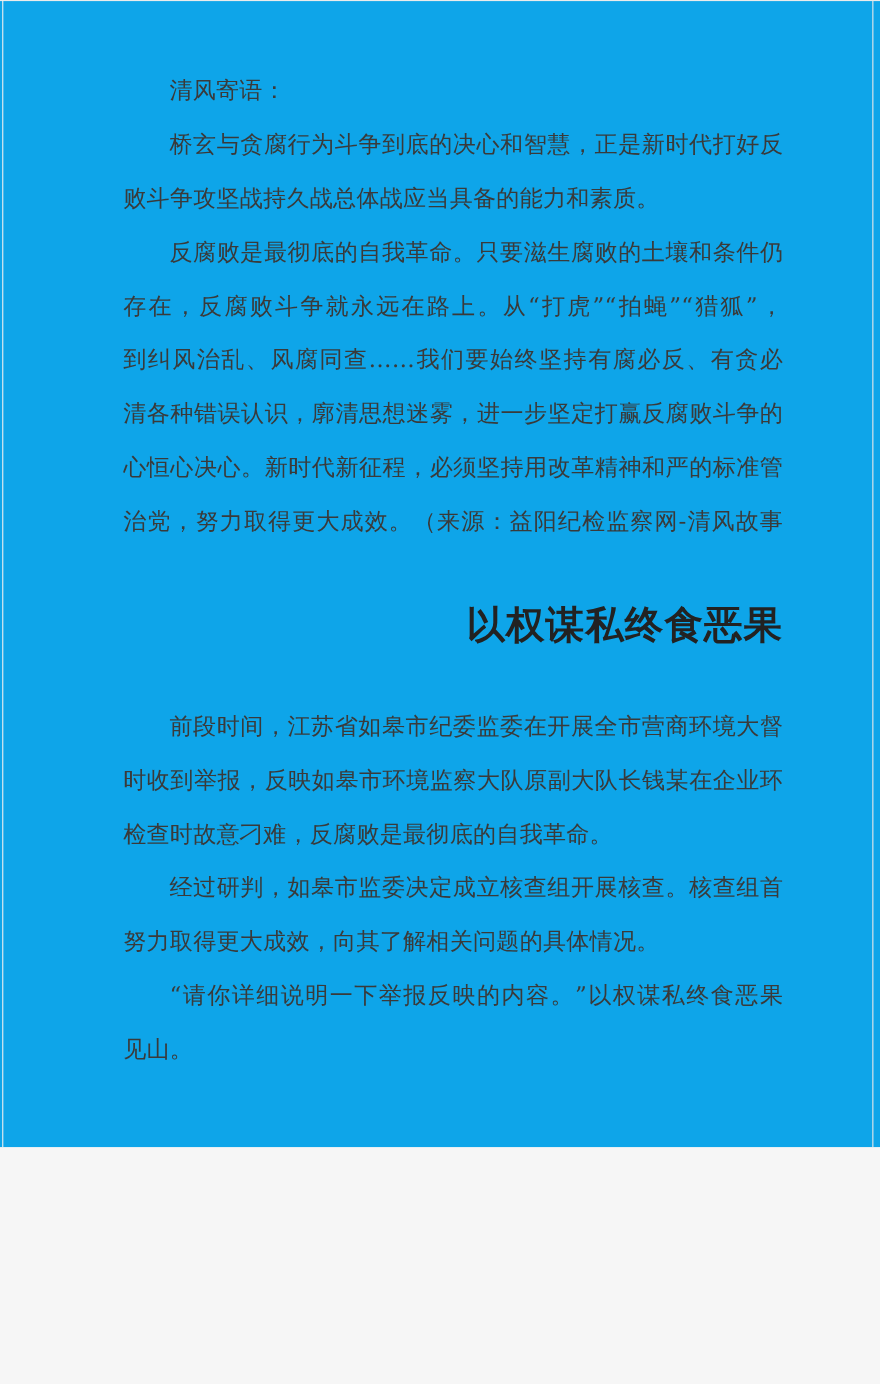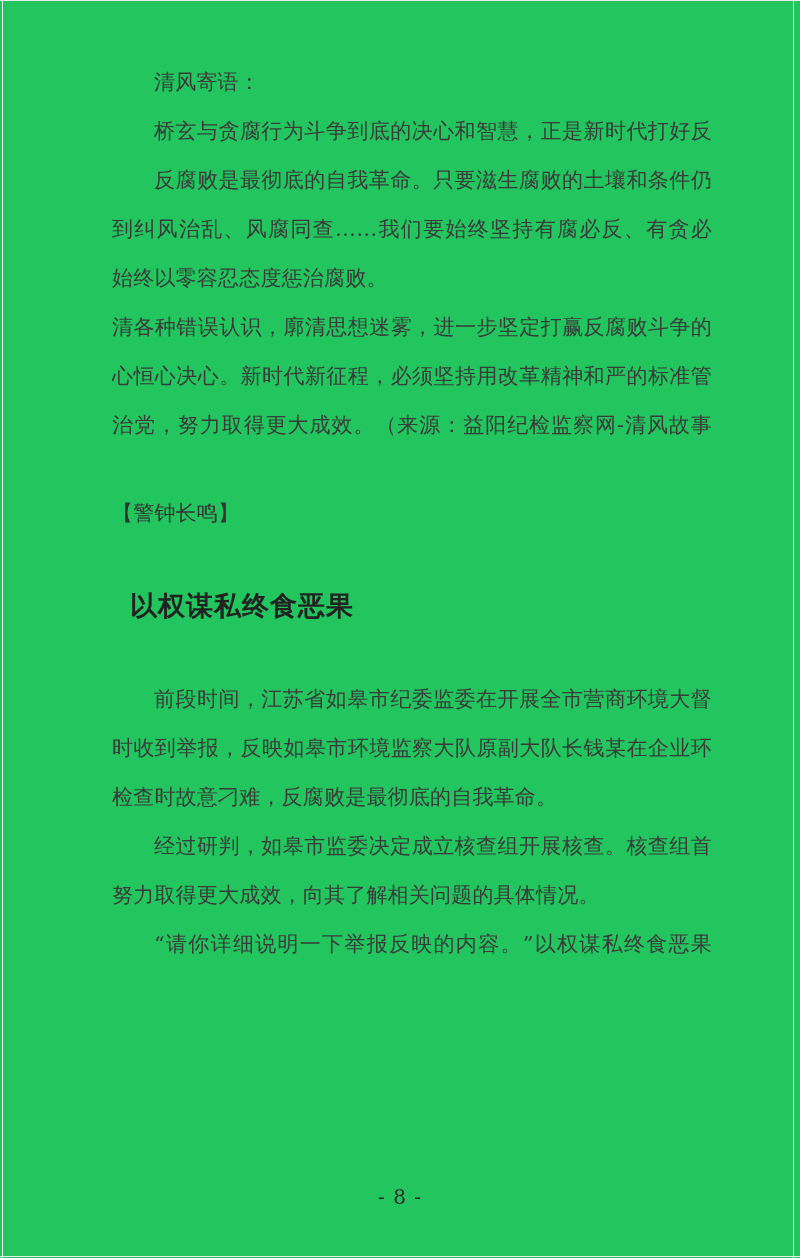--- a/index.html
+++ b/index.html
@@ -1,20 +1,20 @@
 <!DOCTYPE html>
 <html><head>
 <meta charset="utf-8">
 <style>
   html, body { margin: 0; padding: 0; background: #f6f6f6; }
   .page {
     position: relative;
     width: 800px;
-    height: 1258px;
-    background: #22c55e;
+    height: 1043px;
+    background: #0ea5e9;
     overflow: hidden;
     font-family: "DejaVu Serif", "Liberation Serif", serif;
     color: #3a3a3a;
   }
   
   .edge { position: absolute; background: #ebebeb; }
   .edge-top    { left: 0; top: 0; width: 800px; height: 1px; }
   .edge-bottom { left: 0; top: 1256px; width: 800px; height: 1px; }
   .edge-left   { left: 2px; top: 0; width: 1px; height: 1258px; background: #efefef; }
   .edge-right  { left: 793px; top: 0; width: 1px; height: 1258px; background: #e9e9e9; }
@@ -43,24 +43,24 @@
   .section-label {
     margin-top: 39px;
     color: #333333;
   }
   .article-title {
     margin-top: 45px;
     margin-bottom: 42px;
     height: 50px;
     line-height: 50px;
     padding-left: 18px;
-    text-align: left;
-    font-family: Liberation Mono, monospace;
+    text-align: right;
+    font-family: Liberation Serif, serif;
     font-weight: bold;
-    font-size: 27px;
+    font-size: 35px;
     color: #222222;
     letter-spacing: 1px;
   }
   .page-number {
     position: absolute;
     left: 0;
     top: 1184px;
     width: 800px;
     text-align: center;
     font-size: 20px;
@@ -74,30 +74,31 @@
 
 <div class="page">
   <div class="edge edge-top"></div>
   <div class="edge edge-bottom"></div>
   <div class="edge edge-left"></div>
   <div class="edge edge-right"></div>
 
   <div class="content">
       <div class="line indent">清风寄语：</div>
       <div class="line indent flush">桥玄与贪腐行为斗争到底的决心和智慧，正是新时代打好反腐</div>
+      <div class="line">败斗争攻坚战持久战总体战应当具备的能力和素质。</div>
       <div class="line indent flush">反腐败是最彻底的自我革命。只要滋生腐败的土壤和条件仍然</div>
+      <div class="line flush">存在，反腐败斗争就永远在路上。从“打虎”“拍蝇”“猎狐”，</div>
       <div class="line flush">到纠风治乱、风腐同查……我们要始终坚持有腐必反、有贪必肃，</div>
-      <div class="line">始终以零容忍态度惩治腐败。</div>
       <div class="line flush">清各种错误认识，廓清思想迷雾，进一步坚定打赢反腐败斗争的信</div>
       <div class="line flush">心恒心决心。新时代新征程，必须坚持用改革精神和严的标准管党</div>
       <div class="line flush">治党，努力取得更大成效。（来源：益阳纪检监察网-清风故事会）</div>
-      <div class="line section-label">【警钟长鸣】</div>
       <div class="article-title">以权谋私终食恶果</div>
       <div class="line indent flush">前段时间，江苏省如皋市纪委监委在开展全市营商环境大督查</div>
       <div class="line flush">时收到举报，反映如皋市环境监察大队原副大队长钱某在企业环境</div>
       <div class="line">检查时故意刁难，反腐败是最彻底的自我革命。</div>
       <div class="line indent flush">经过研判，如皋市监委决定成立核查组开展核查。核查组首先</div>
       <div class="line">努力取得更大成效，向其了解相关问题的具体情况。</div>
       <div class="line indent flush">“请你详细说明一下举报反映的内容。”以权谋私终食恶果</div>
+      <div class="line">见山。</div>
     </div>
 
   <div class="page-number">- 8 -</div>
 </div>
 
 </body></html>

